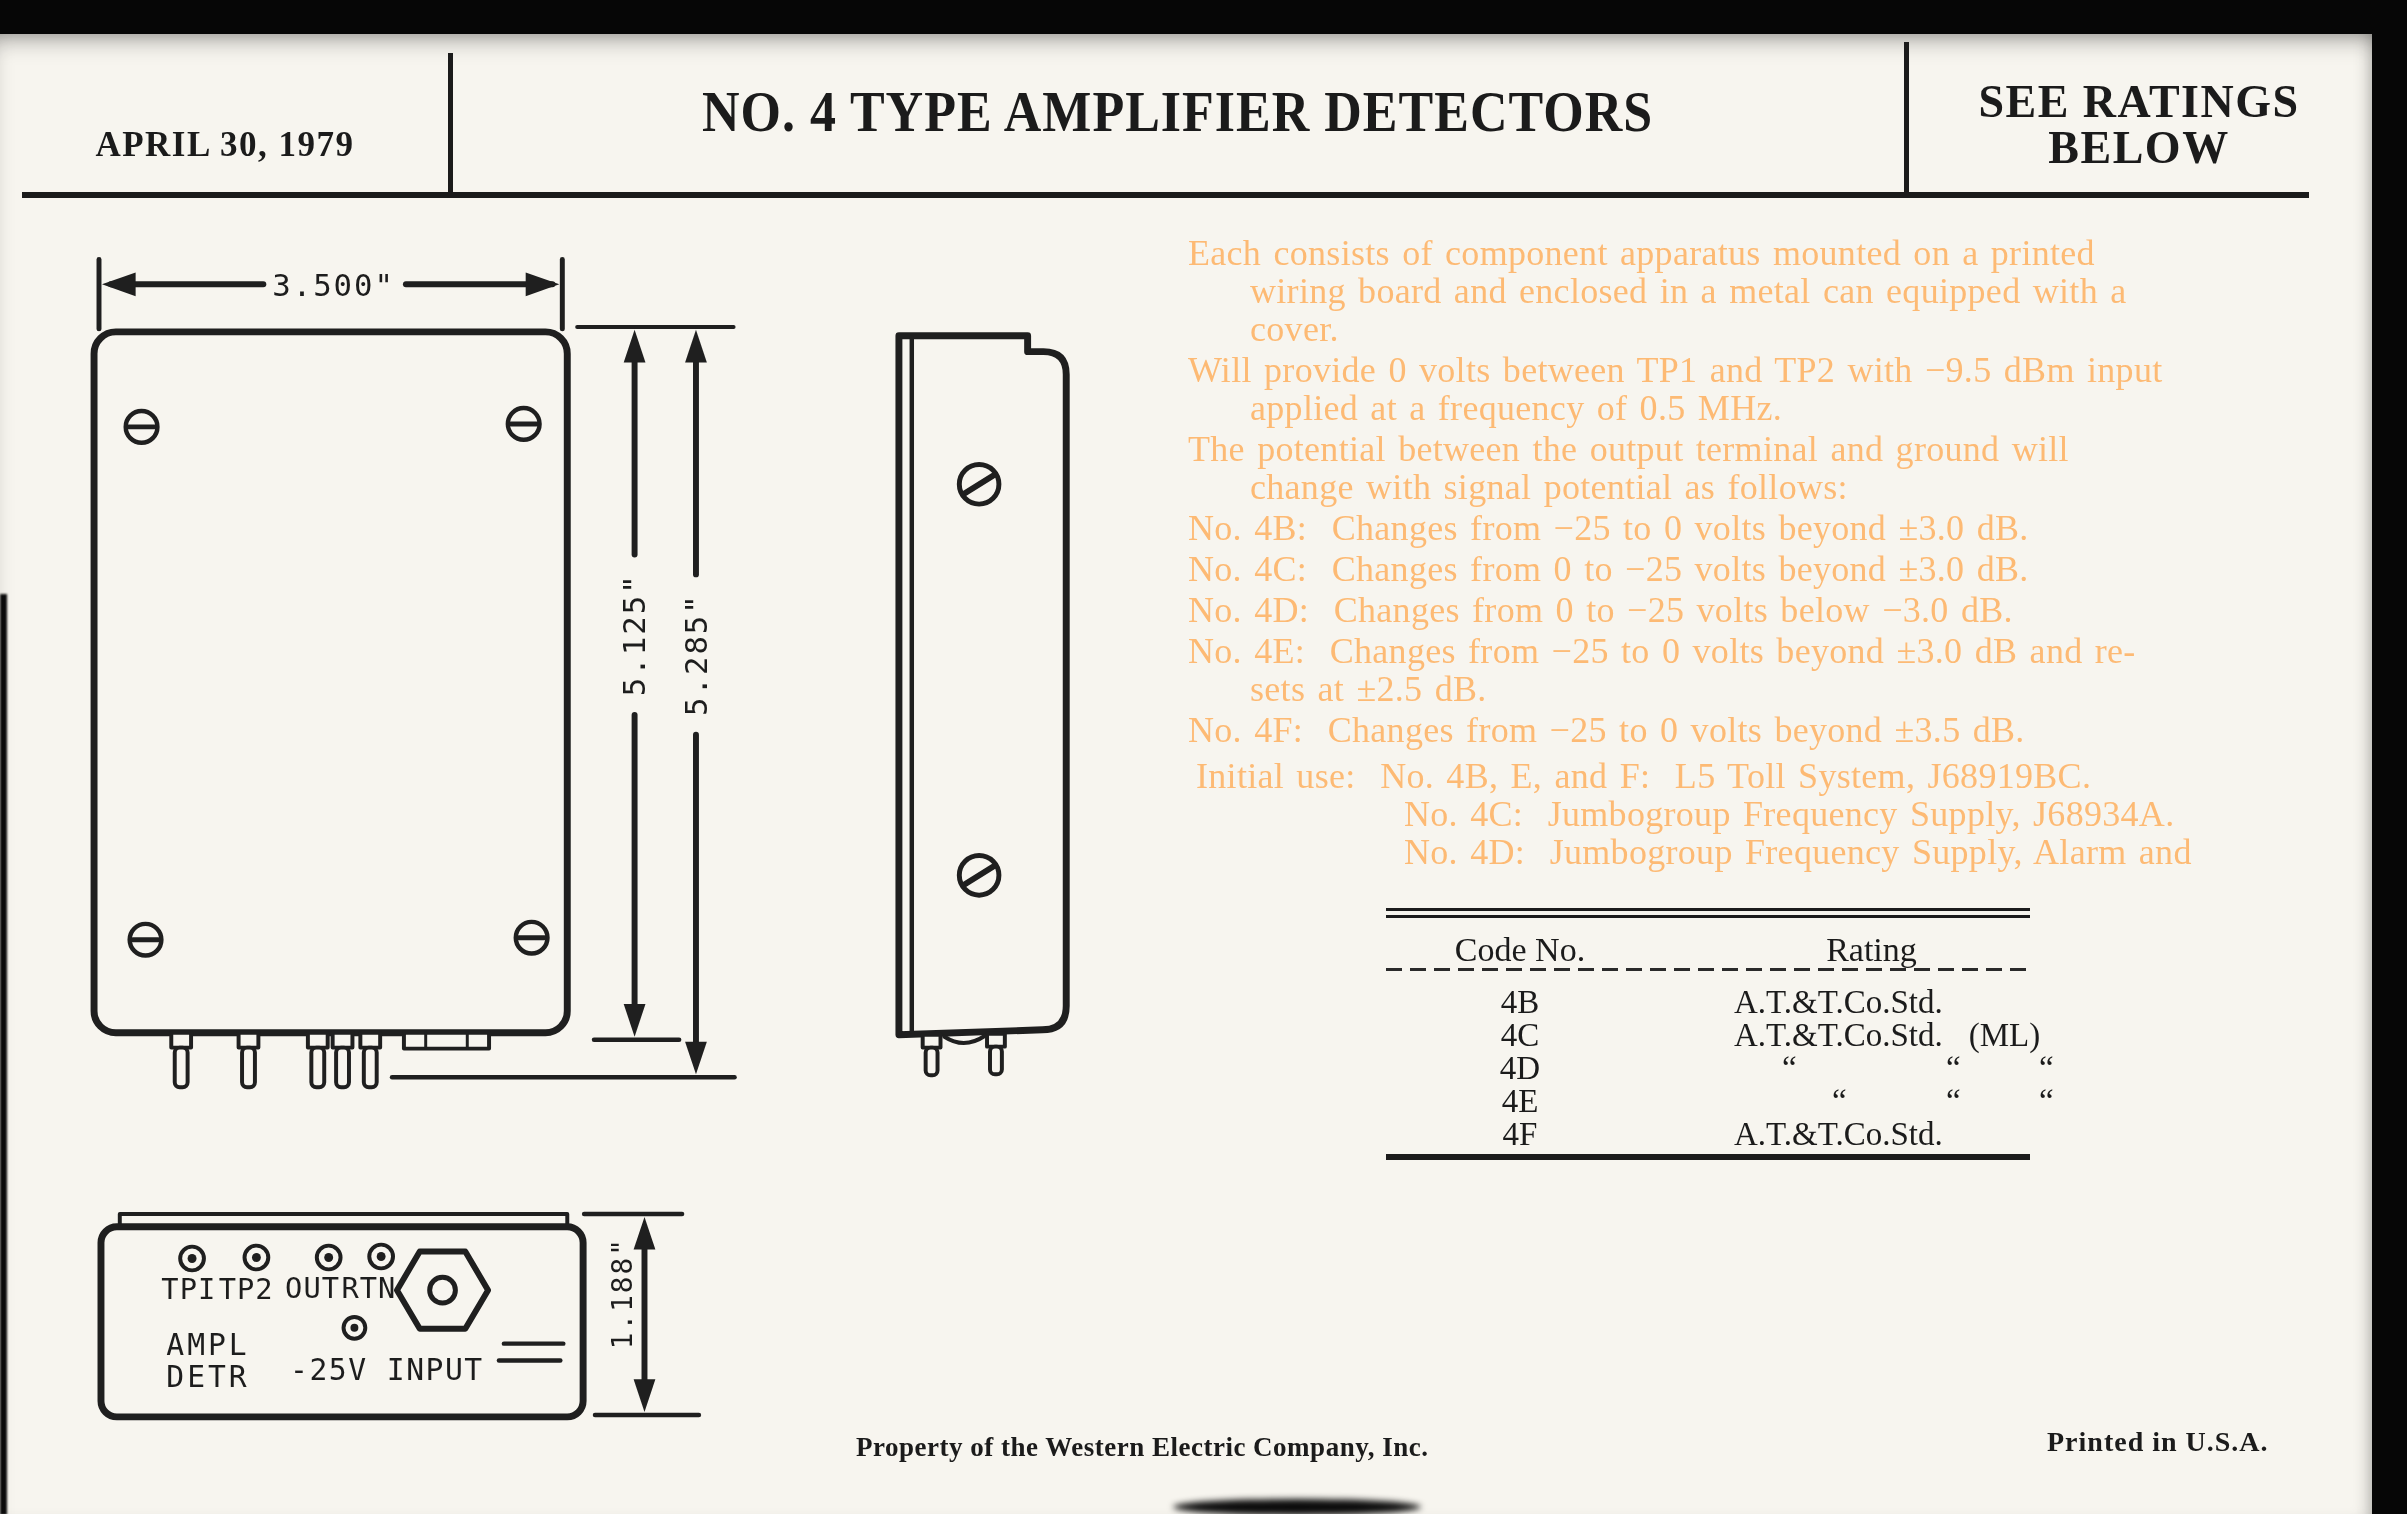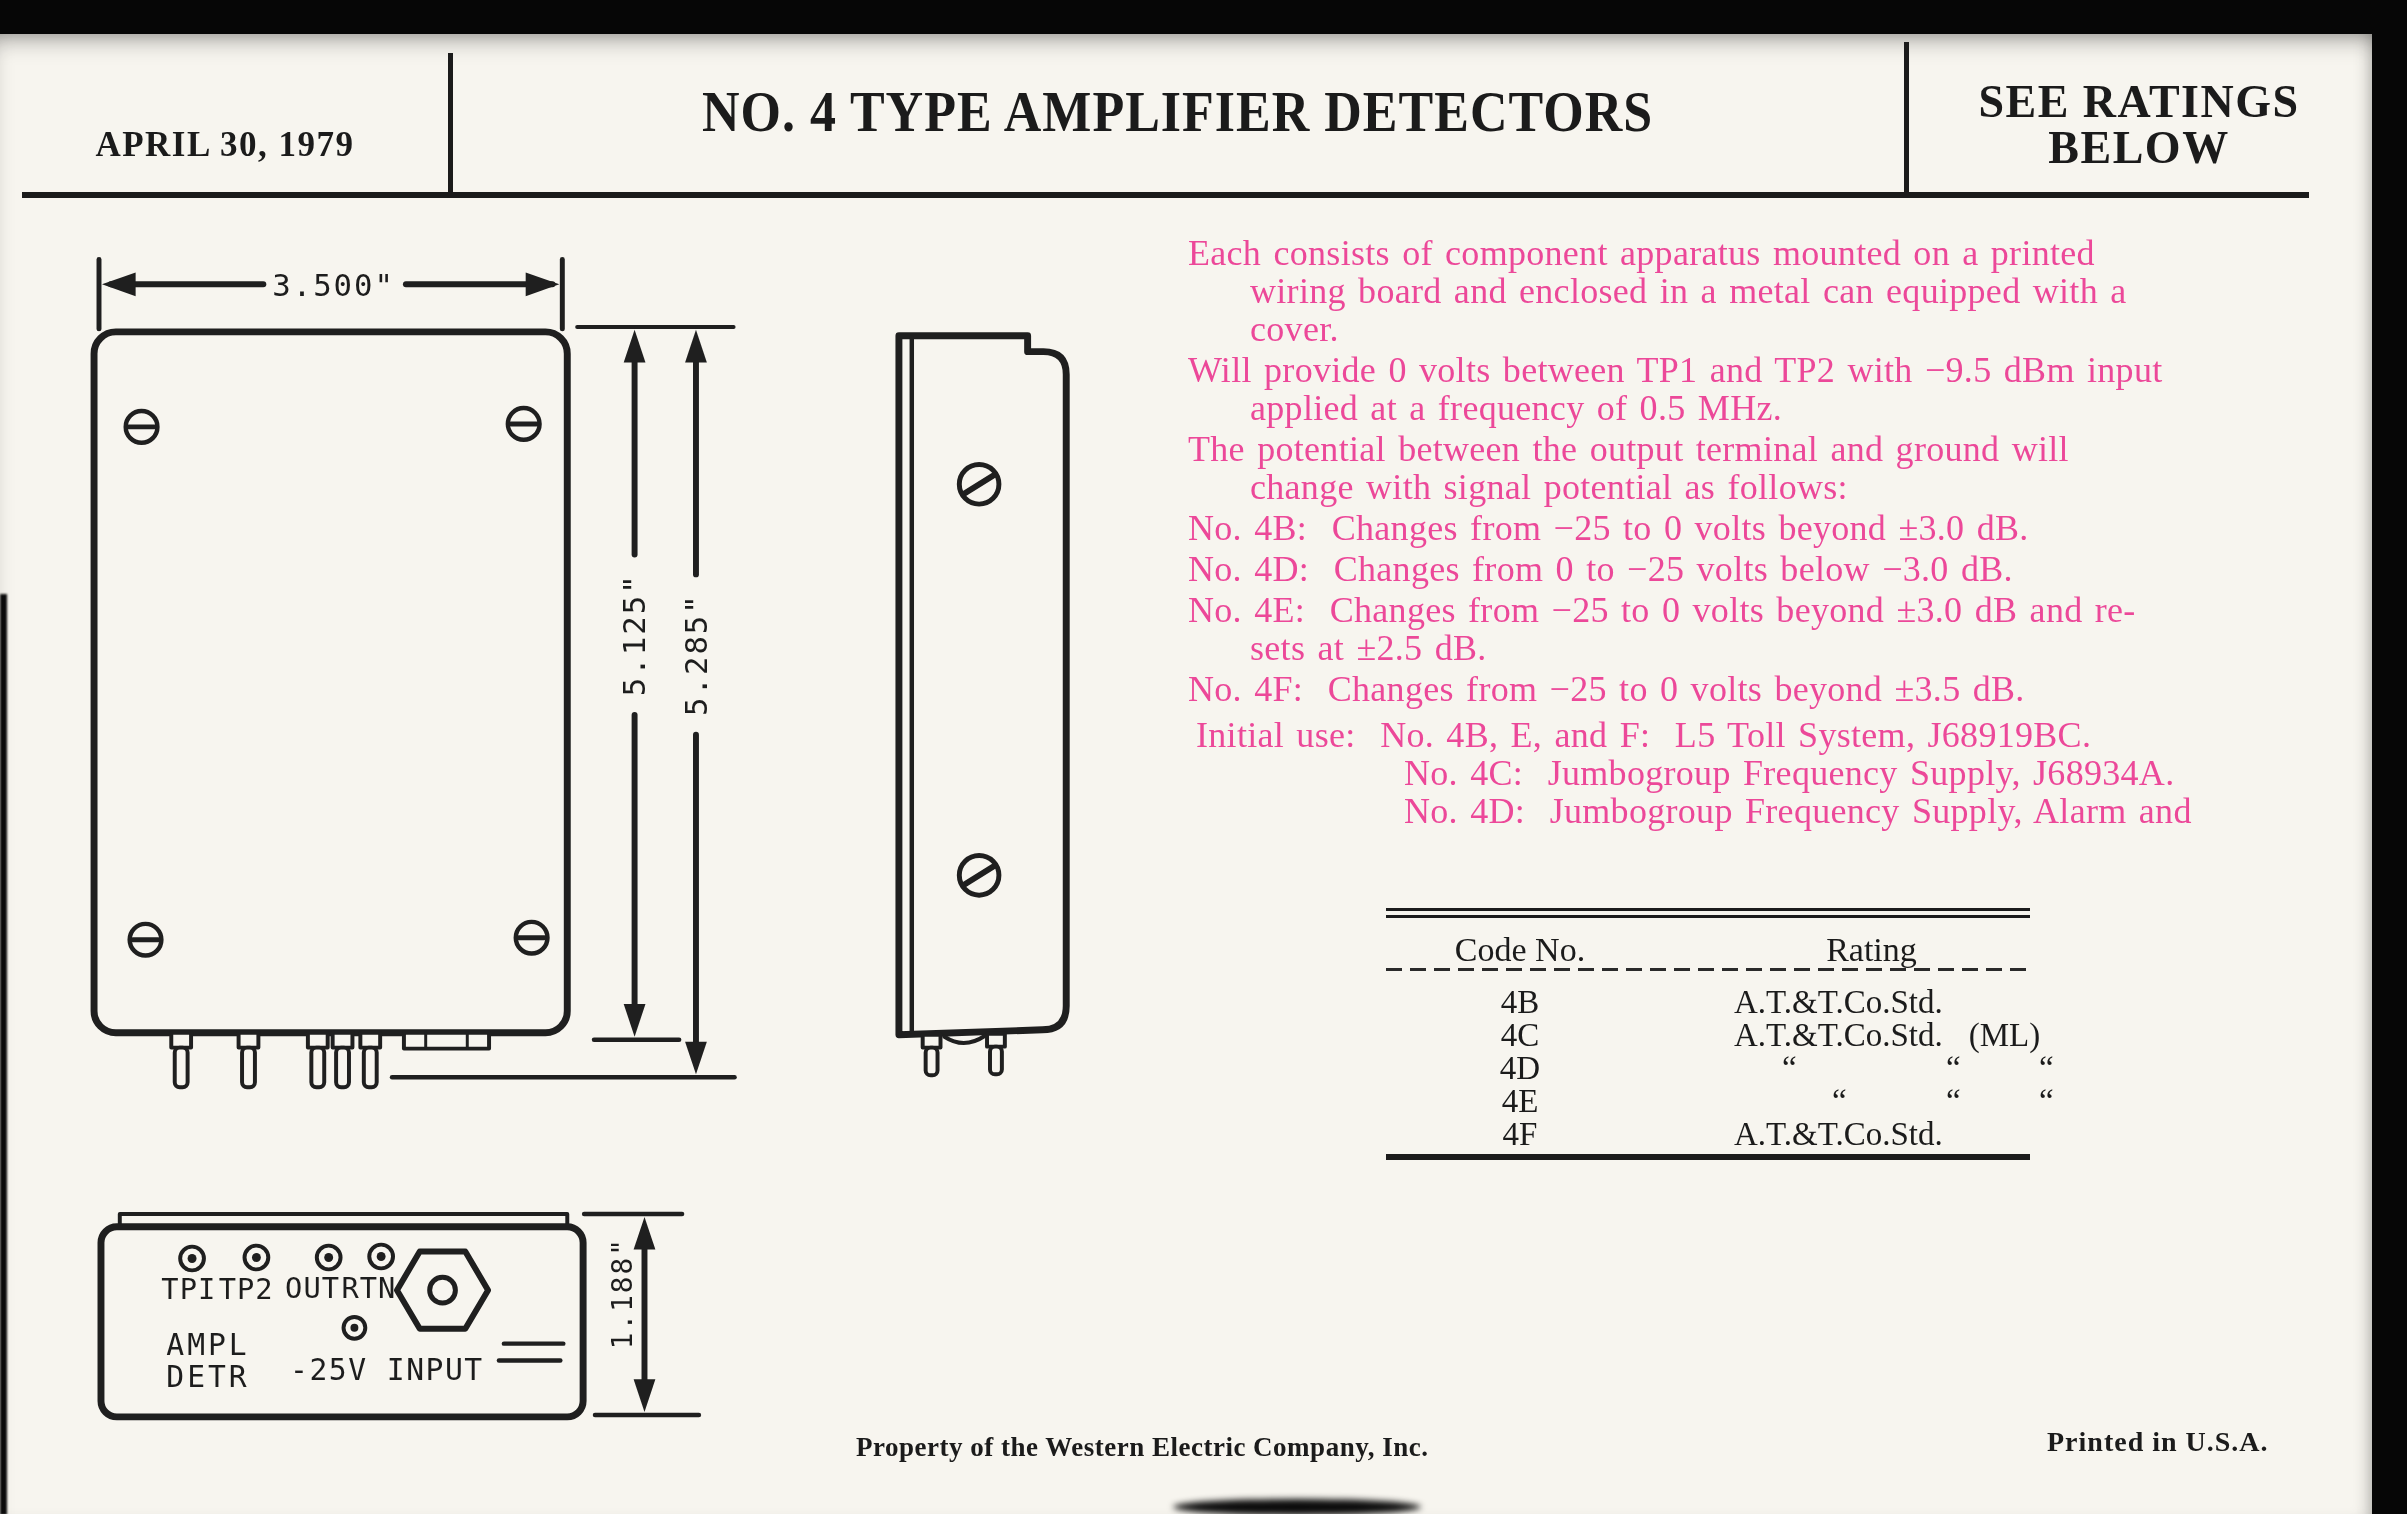--- a/index.html
+++ b/index.html
@@ -29,21 +29,21 @@
     font-size:46px;font-weight:bold;letter-spacing:1.5px;line-height:46px;}
   .vrule{position:absolute;width:5px;background:#1b1b1b;}
   .vrule1{left:448px;top:53px;height:142px;}
   .vrule2{left:1904px;top:42px;height:151px;}
   .hrule-header{position:absolute;left:22px;top:192px;width:2287px;height:6px;background:#1b1b1b;}
 
   
   .desc{position:absolute;left:1188px;top:234px;width:1184px;}
   .desc-line{
     font-size:36px;line-height:38px;letter-spacing:0.3px;word-spacing:3px;
-    white-space:pre;color:#ec4899;
+    white-space:pre;color:#fdba74;
   }
   .pnew{margin-top:3px;}
   .pnew-big{margin-top:8px;margin-left:8px;}
   .ind1{padding-left:62px;}
   .ind2{padding-left:216px;}
   .ind3{padding-left:281px;}
 
   
   .rtable{position:absolute;left:1386px;top:895px;width:644px;height:287px;overflow:visible;}
   .rule-a{position:absolute;left:0;top:13px;width:644px;height:3px;background:#1c1c1c;}
@@ -90,20 +90,21 @@
 
 <div class="desc">
   <div class="desc-line">Each consists of component apparatus mounted on a printed</div>
   <div class="desc-line ind1">wiring board and enclosed in a metal can equipped with a</div>
   <div class="desc-line ind1">cover.</div>
   <div class="desc-line pnew">Will provide 0 volts between TP1 and TP2 with −9.5 dBm input</div>
   <div class="desc-line ind1">applied at a frequency of 0.5 MHz.</div>
   <div class="desc-line pnew">The potential between the output terminal and ground will</div>
   <div class="desc-line ind1">change with signal potential as follows:</div>
   <div class="desc-line pnew">No. 4B:  Changes from −25 to 0 volts beyond ±3.0 dB.</div>
+  <div class="desc-line pnew">No. 4C:  Changes from 0 to −25 volts beyond ±3.0 dB.</div>
   <div class="desc-line pnew">No. 4D:  Changes from 0 to −25 volts below −3.0 dB.</div>
   <div class="desc-line pnew">No. 4E:  Changes from −25 to 0 volts beyond ±3.0 dB and re-</div>
   <div class="desc-line ind1">sets at ±2.5 dB.</div>
   <div class="desc-line pnew">No. 4F:  Changes from −25 to 0 volts beyond ±3.5 dB.</div>
   <div class="desc-line pnew-big">Initial use:  No. 4B, E, and F:  L5 Toll System, J68919BC.</div>
   <div class="desc-line ind2">No. 4C:  Jumbogroup Frequency Supply, J68934A.</div>
   <div class="desc-line ind2">No. 4D:  Jumbogroup Frequency Supply, Alarm and</div>
 </div>
 
 <div class="rtable">

